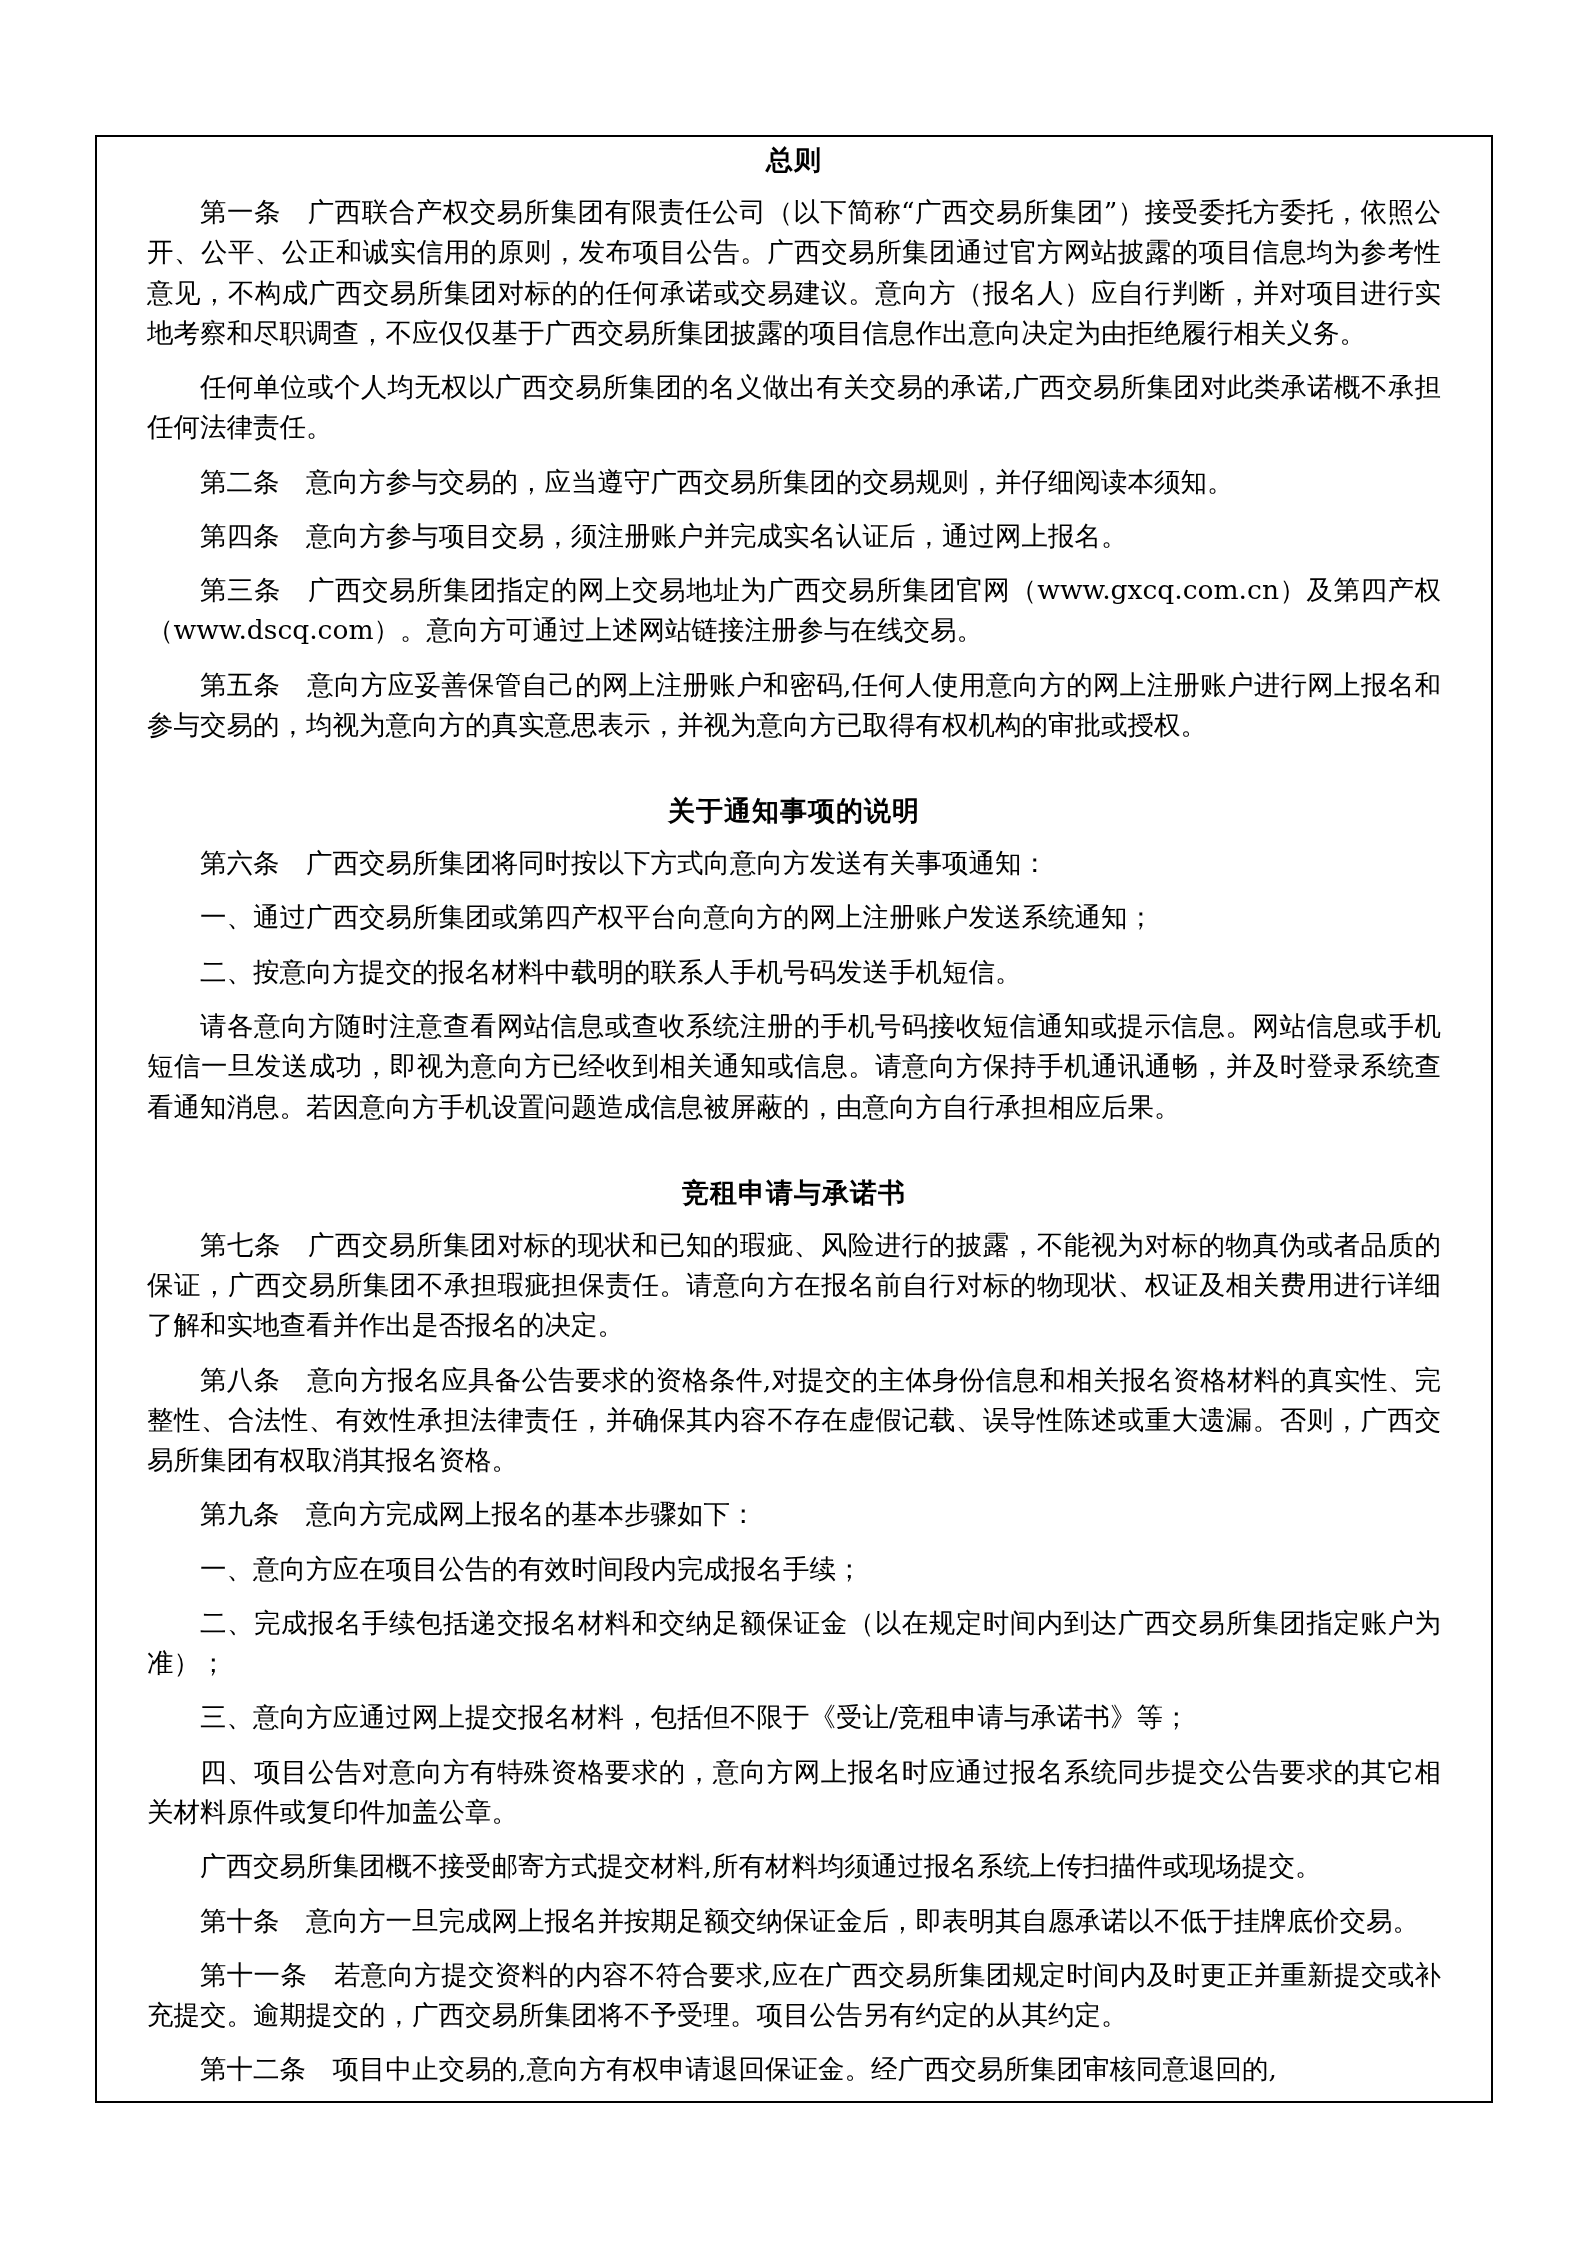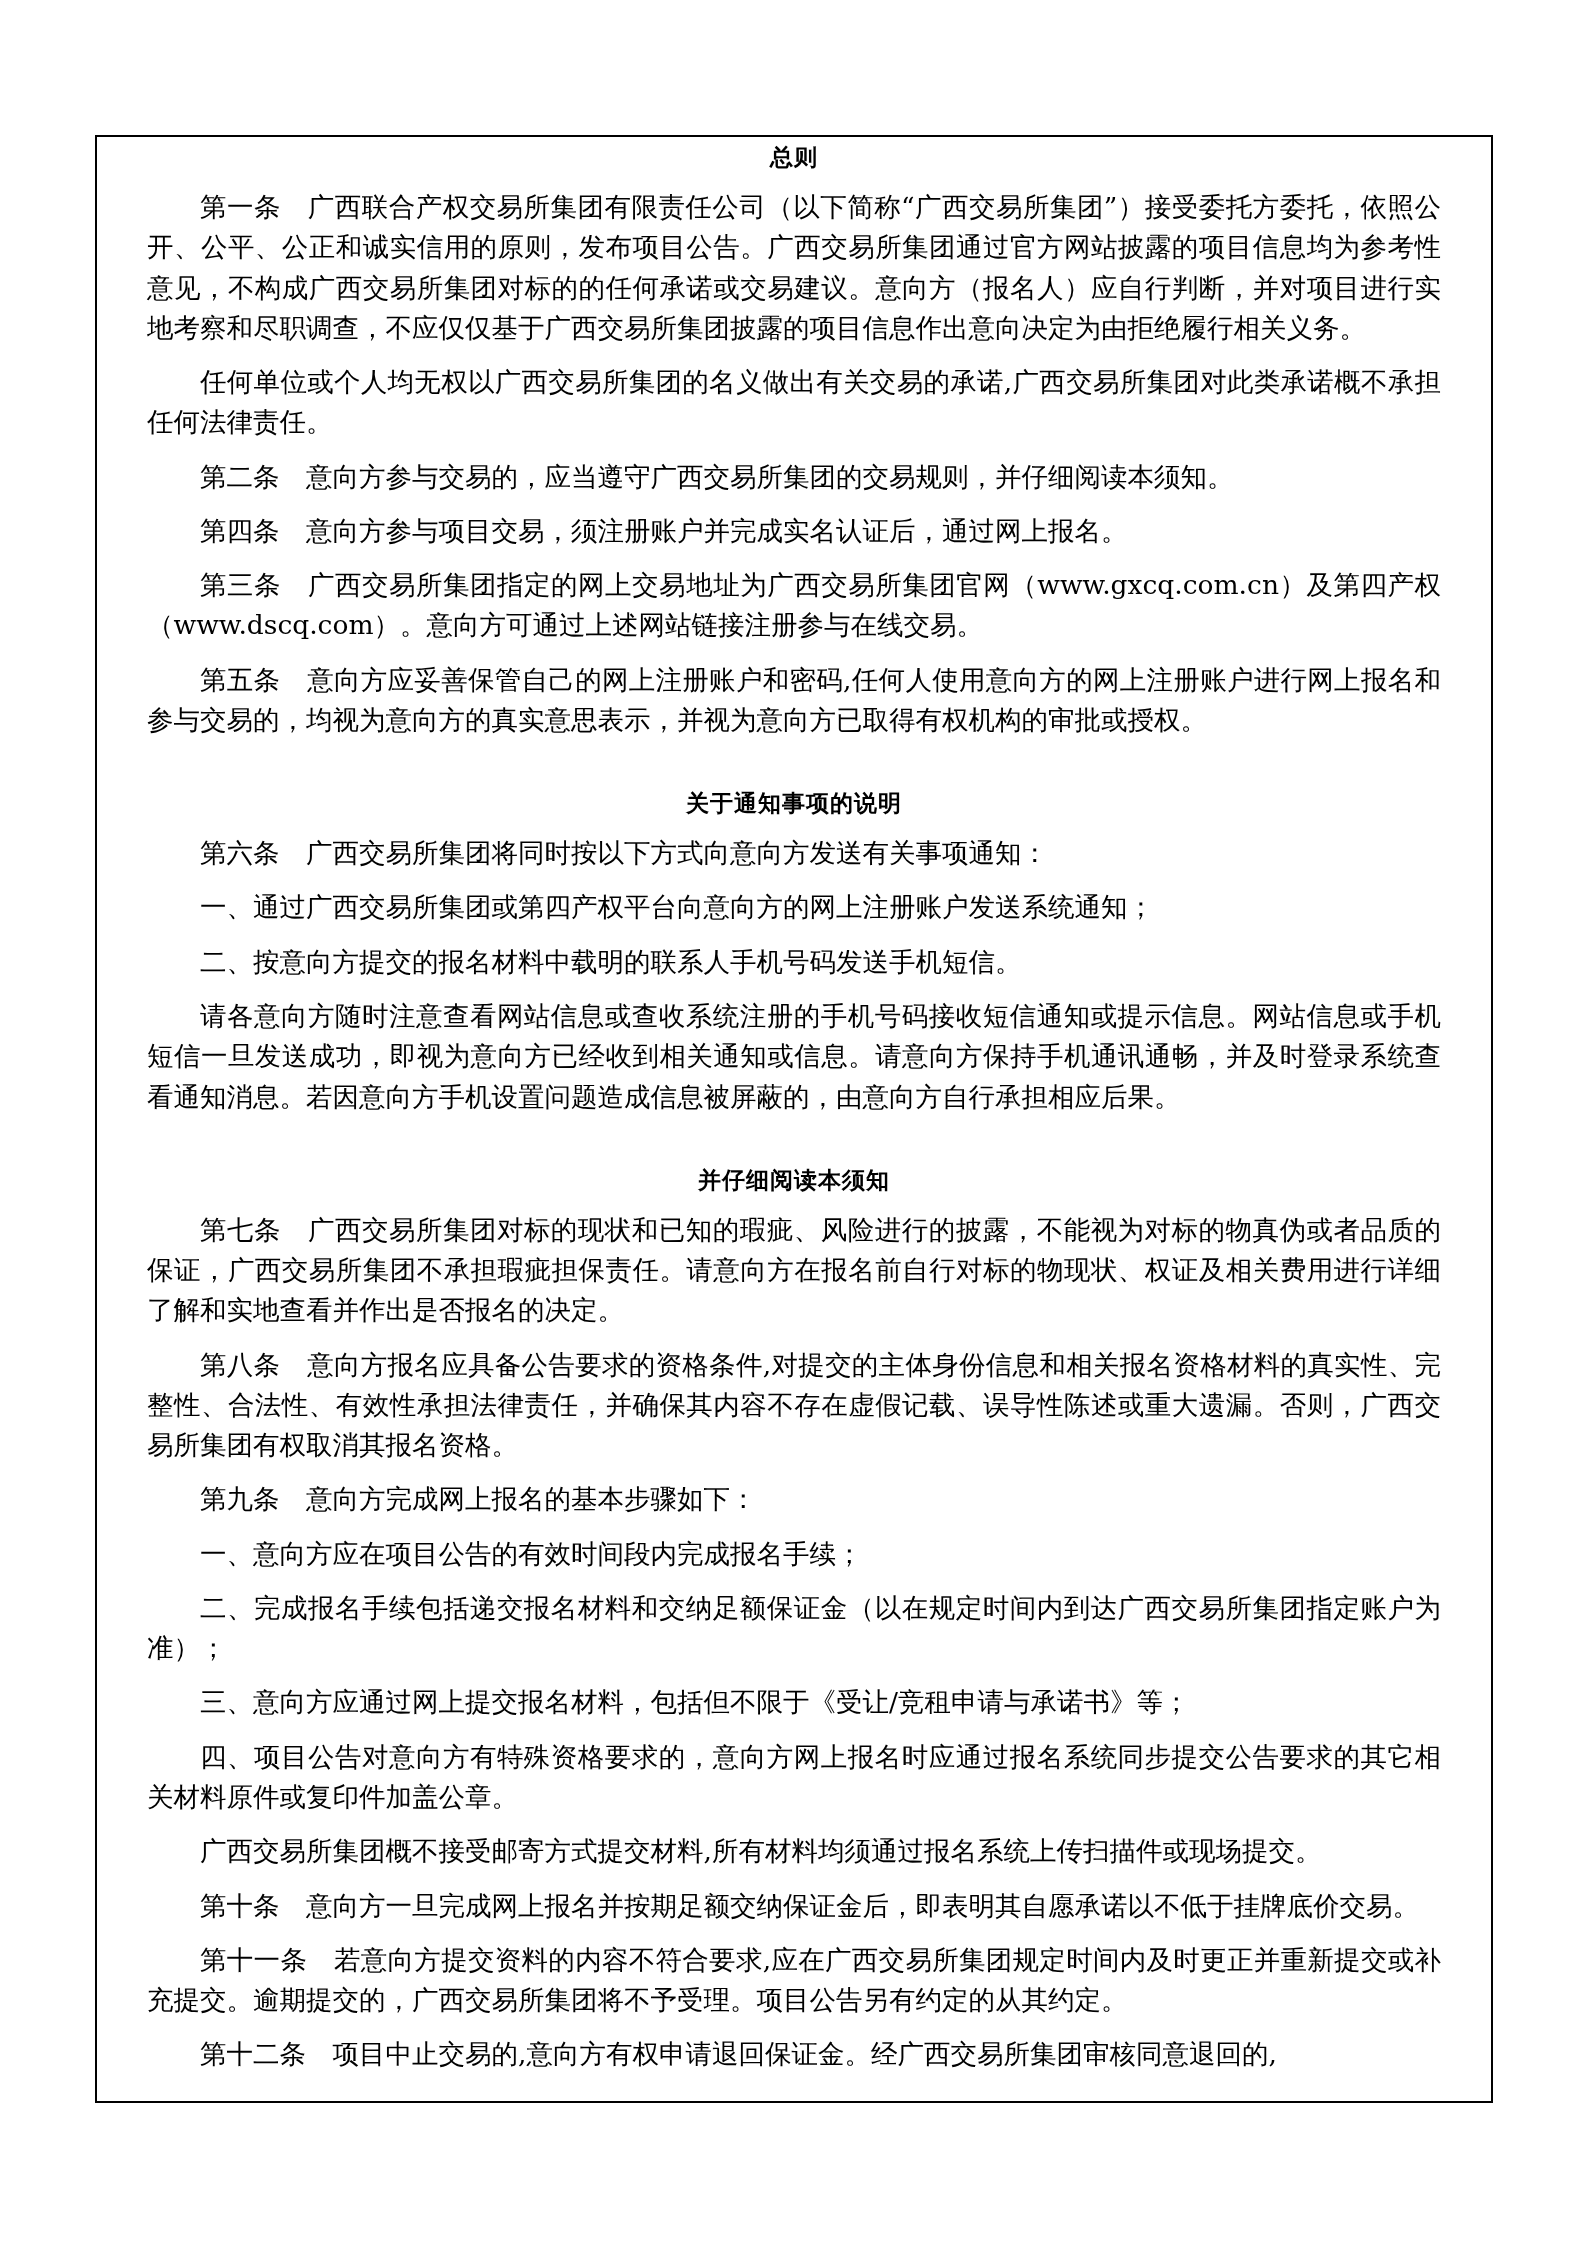--- a/index.html
+++ b/index.html
@@ -31,21 +31,21 @@
   }
   .content {
     position: absolute;
     left: 115px;
     top: 142px;
     width: 1358px;
     box-sizing: border-box;
     padding: 0 18px;
   }
   h2.section-title {
-    font-size: 23px;
+    font-size: 27px;
     font-weight: bold;
     text-align: center;
     margin: 0 0 6px 0;
     letter-spacing: 1px;
     font-family: "DejaVu Serif", "Liberation Serif", serif;
   }
   .spacer-before {
     height: 34px;
   }
   p.para {
@@ -77,21 +77,21 @@
     <div class="spacer-before"></div>
 
     <h2 class="section-title">关于通知事项的说明</h2>
     <p class="para">第六条　广西交易所集团将同时按以下方式向意向方发送有关事项通知：</p>
     <p class="para">一、通过广西交易所集团或第四产权平台向意向方的网上注册账户发送系统通知；</p>
     <p class="para">二、按意向方提交的报名材料中载明的联系人手机号码发送手机短信。</p>
     <p class="para">请各意向方随时注意查看网站信息或查收系统注册的手机号码接收短信通知或提示信息。网站信息或手机短信一旦发送成功，即视为意向方已经收到相关通知或信息。请意向方保持手机通讯通畅，并及时登录系统查看通知消息。若因意向方手机设置问题造成信息被屏蔽的，由意向方自行承担相应后果。</p>
 
     <div class="spacer-before"></div>
 
-    <h2 class="section-title">并仔细阅读本须知</h2>
+    <h2 class="section-title">竞租申请与承诺书</h2>
     <p class="para">第七条　广西交易所集团对标的现状和已知的瑕疵、风险进行的披露，不能视为对标的物真伪或者品质的保证，广西交易所集团不承担瑕疵担保责任。请意向方在报名前自行对标的物现状、权证及相关费用进行详细了解和实地查看并作出是否报名的决定。</p>
     <p class="para">第八条　意向方报名应具备公告要求的资格条件,对提交的主体身份信息和相关报名资格材料的真实性、完整性、合法性、有效性承担法律责任，并确保其内容不存在虚假记载、误导性陈述或重大遗漏。否则，广西交易所集团有权取消其报名资格。</p>
     <p class="para">第九条　意向方完成网上报名的基本步骤如下：</p>
     <p class="para">一、意向方应在项目公告的有效时间段内完成报名手续；</p>
     <p class="para">二、完成报名手续包括递交报名材料和交纳足额保证金（以在规定时间内到达广西交易所集团指定账户为准）；</p>
     <p class="para">三、意向方应通过网上提交报名材料，包括但不限于《受让/竞租申请与承诺书》等；</p>
     <p class="para">四、项目公告对意向方有特殊资格要求的，意向方网上报名时应通过报名系统同步提交公告要求的其它相关材料原件或复印件加盖公章。</p>
     <p class="para">广西交易所集团概不接受邮寄方式提交材料,所有材料均须通过报名系统上传扫描件或现场提交。</p>
     <p class="para">第十条　意向方一旦完成网上报名并按期足额交纳保证金后，即表明其自愿承诺以不低于挂牌底价交易。</p>
     <p class="para">第十一条　若意向方提交资料的内容不符合要求,应在广西交易所集团规定时间内及时更正并重新提交或补充提交。逾期提交的，广西交易所集团将不予受理。项目公告另有约定的从其约定。</p>

